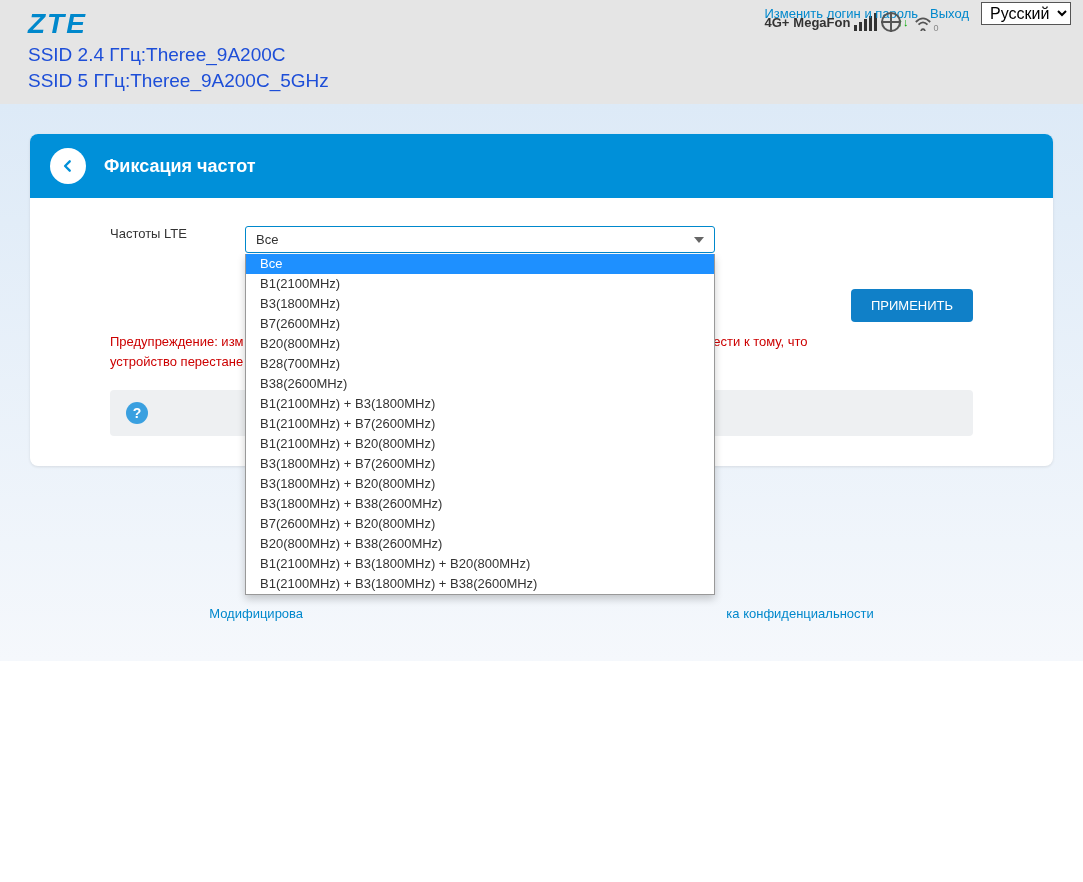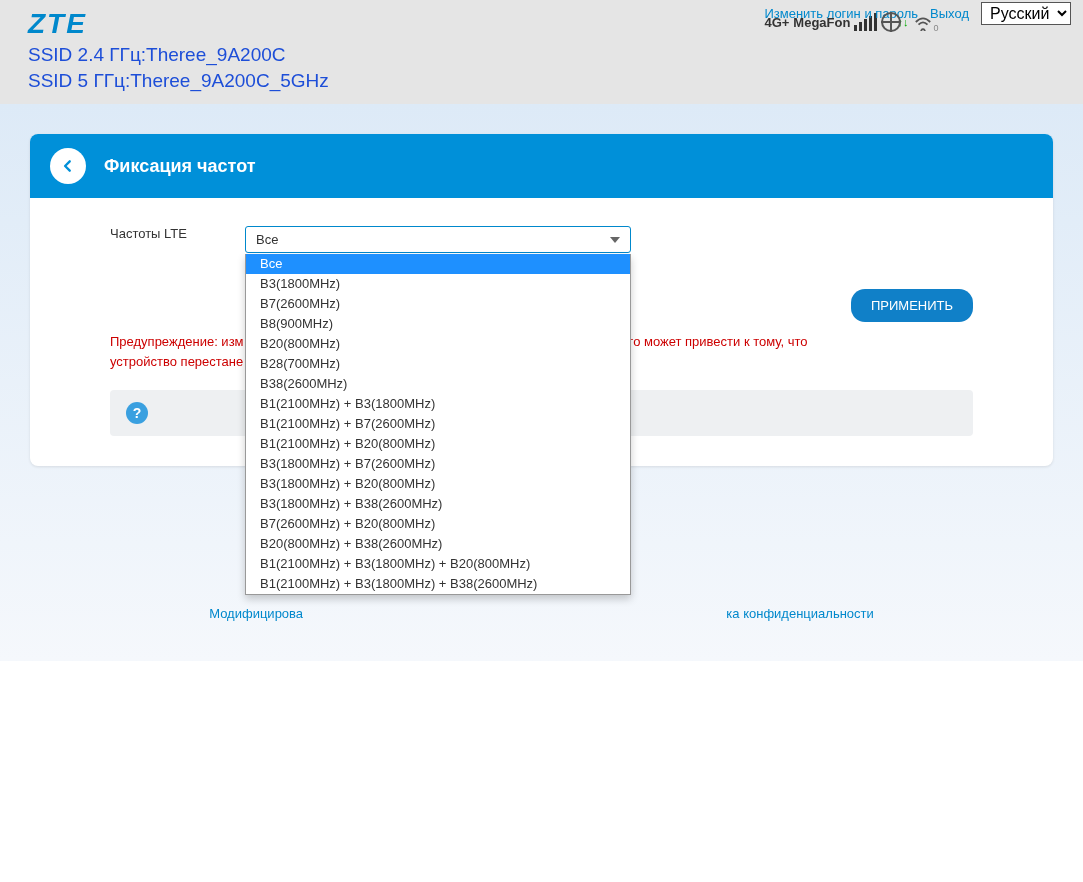--- a/index.html
+++ b/index.html
@@ -99,21 +99,21 @@
     .card-body { padding: 28px 80px 30px 80px; position: relative; min-height: 230px; }
     
     .field-row {
       display: flex;
       align-items: flex-start;
       gap: 20px;
       margin-bottom: 20px;
     }
     .field-label { width: 115px; color: #333; font-size: 13px; }
     
-    .select-wrapper { position: relative; width: 386px; }
+    .select-wrapper { position: relative; width: 470px; }
     .faux-select {
       width: 100%;
       padding: 5px 10px;
       border: 1px solid #0088cc;
       border-radius: 3px;
       background: #fff;
       font-size: 13px;
       color: #333;
       display: flex;
       justify-content: space-between;
@@ -149,21 +149,21 @@
     .dropdown-item.selected {
       background: #1e90ff;
       color: #fff;
     }
     
     .apply-btn {
       background: #1080c8;
       color: #fff;
       border: none;
       padding: 9px 20px;
-      border-radius: 14px;
+      border-radius: 4px;
       font-size: 13px;
       cursor: pointer;
       float: right;
       margin-top: 16px;
     }
     
     .warning-text {
       clear: both;
       color: #cc0000;
       font-size: 13px;
@@ -255,23 +255,23 @@
     </div>
     <div class="card-body">
       <div class="field-row">
         <div class="field-label">Частоты LTE</div>
         <div class="select-wrapper">
           <div class="faux-select">
             <span>Все</span>
           </div>
           <div class="dropdown-list" id="dropdown">
               <div class="dropdown-item selected">Все</div>
+              <div class="dropdown-item">B1(2100MHz)</div>
               <div class="dropdown-item">B3(1800MHz)</div>
               <div class="dropdown-item">B7(2600MHz)</div>
-              <div class="dropdown-item">B8(900MHz)</div>
               <div class="dropdown-item">B20(800MHz)</div>
               <div class="dropdown-item">B28(700MHz)</div>
               <div class="dropdown-item">B38(2600MHz)</div>
               <div class="dropdown-item">B1(2100MHz) + B3(1800MHz)</div>
               <div class="dropdown-item">B1(2100MHz) + B7(2600MHz)</div>
               <div class="dropdown-item">B1(2100MHz) + B20(800MHz)</div>
               <div class="dropdown-item">B3(1800MHz) + B7(2600MHz)</div>
               <div class="dropdown-item">B3(1800MHz) + B20(800MHz)</div>
               <div class="dropdown-item">B3(1800MHz) + B38(2600MHz)</div>
               <div class="dropdown-item">B7(2600MHz) + B20(800MHz)</div>

